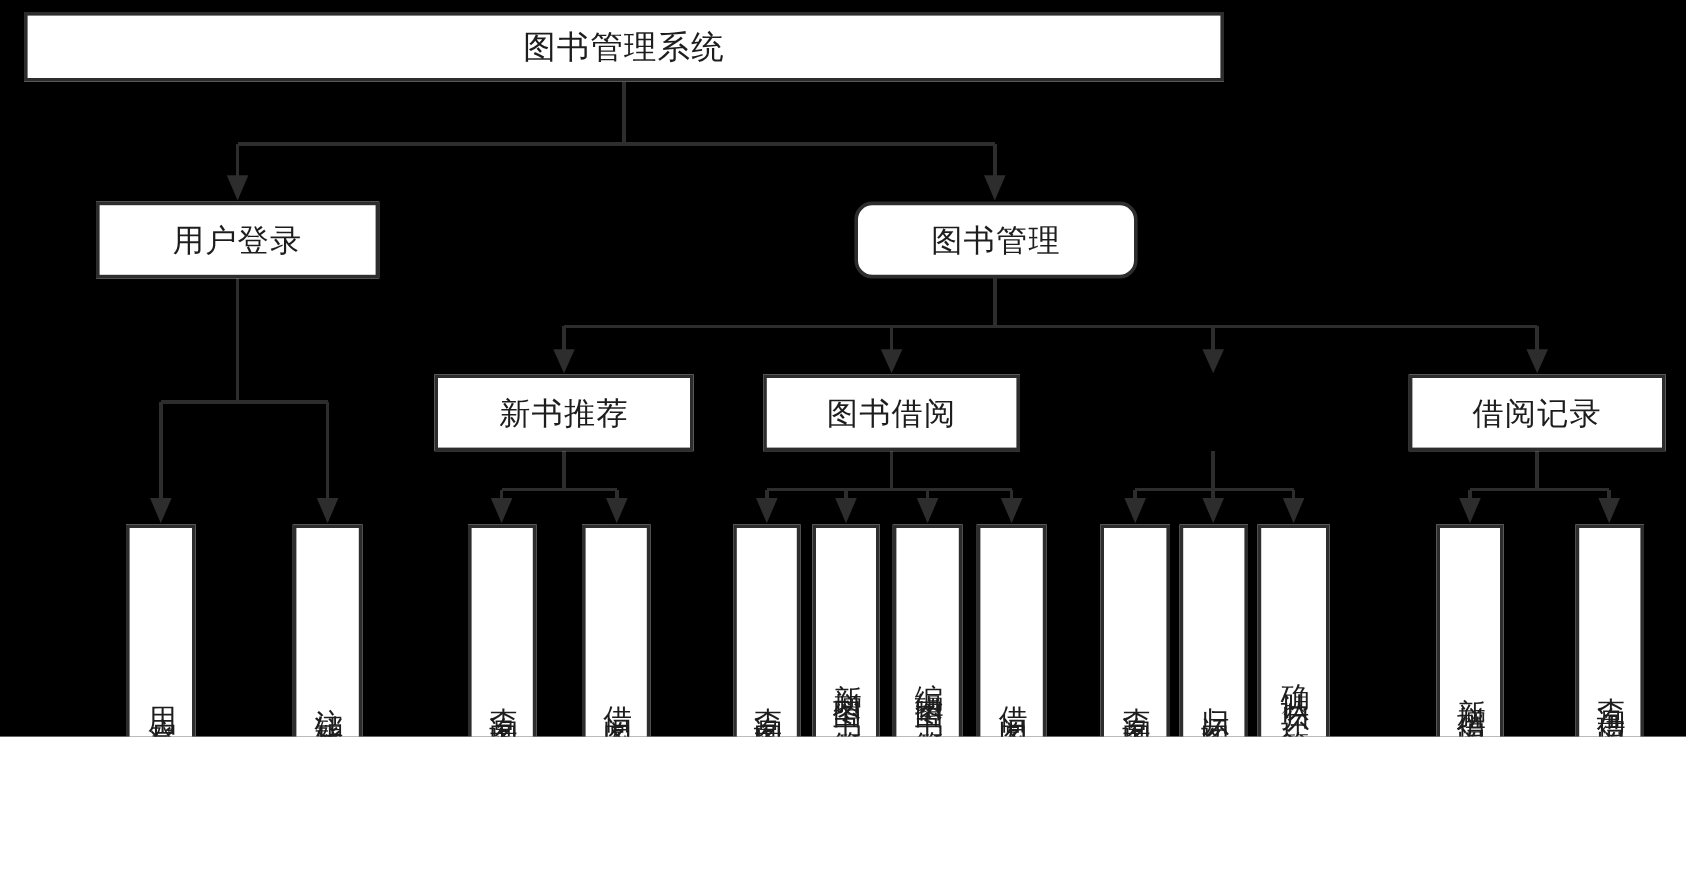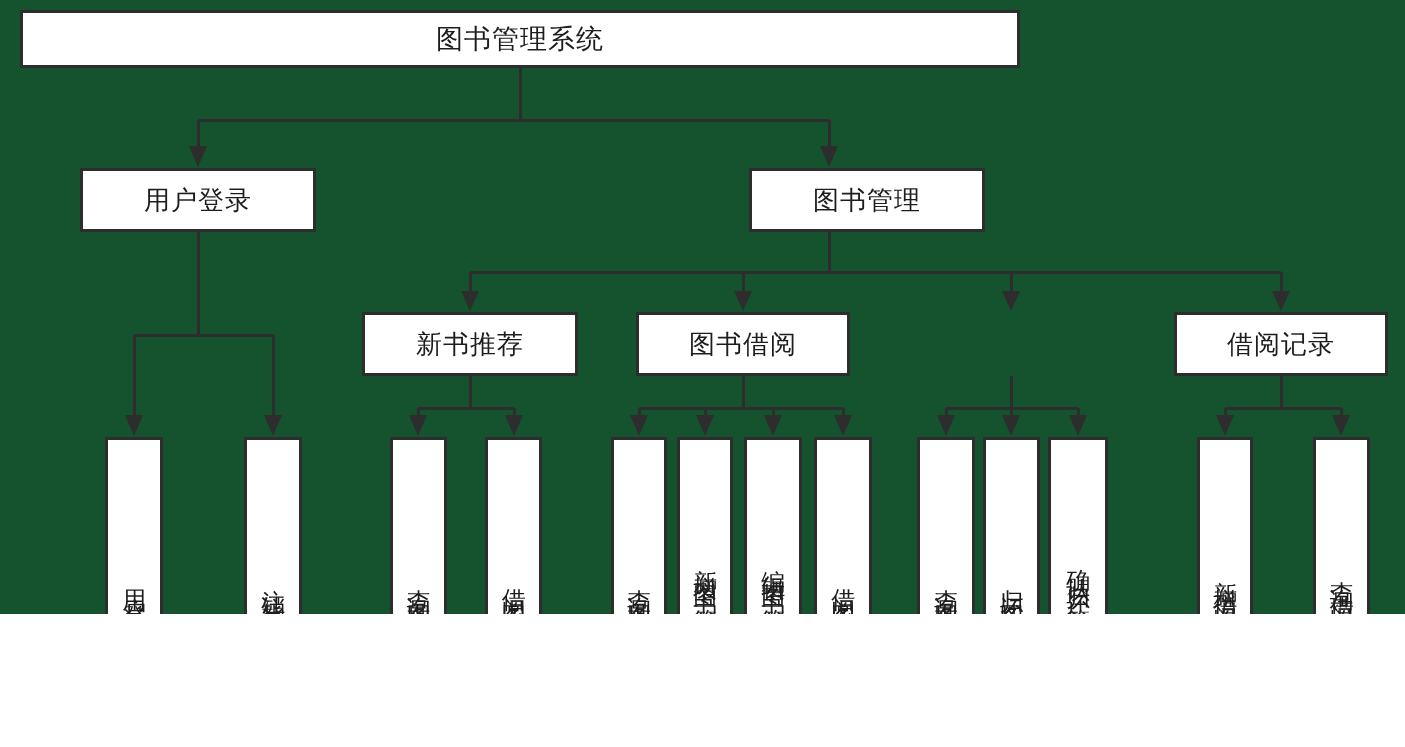--- a/index.html
+++ b/index.html
@@ -1,20 +1,20 @@
 <!DOCTYPE html>
 <html><head>
 <meta charset="utf-8">
 <style>
   html, body { margin: 0; padding: 0; background: #ffffff; }
   .canvas {
     position: relative;
     width: 1405px;
     height: 614px;
-    background: #14532d;
+    background: #000000;
     font-family: "Liberation Sans", sans-serif;
     overflow: hidden;
   }
   .connector-layer {
     position: absolute;
     left: 0; top: 0;
     width: 1405px; height: 747px;
     pointer-events: none;
   }
   .connector-layer path, .connector-layer line {
@@ -136,21 +136,21 @@
     </g>
   </svg>
 
   <div class="node root" style="left:20px; top:10px; width:1000px; height:58px;">
     <span>图书管理系统</span>
   </div>
 
   <div class="node" style="left:80px; top:168px; width:236px; height:64px;">
     <span>用户登录</span>
   </div>
-  <div class="node" style="left:749px; top:168px; width:236px; height:64px;">
+  <div class="node" style="left:712px; top:168px; width:236px; height:64px;border-radius:15px;">
     <span>图书管理</span>
   </div>
 
   <div class="node" style="left:636px; top:312px; width:214px; height:64px;">
     <span>图书借阅</span>
   </div>
   <div class="node" style="left:362px; top:312px; width:216px; height:64px;">
     <span>新书推荐</span>
   </div>
   <div class="node" style="left:1174px; top:312px; width:214px; height:64px;">

